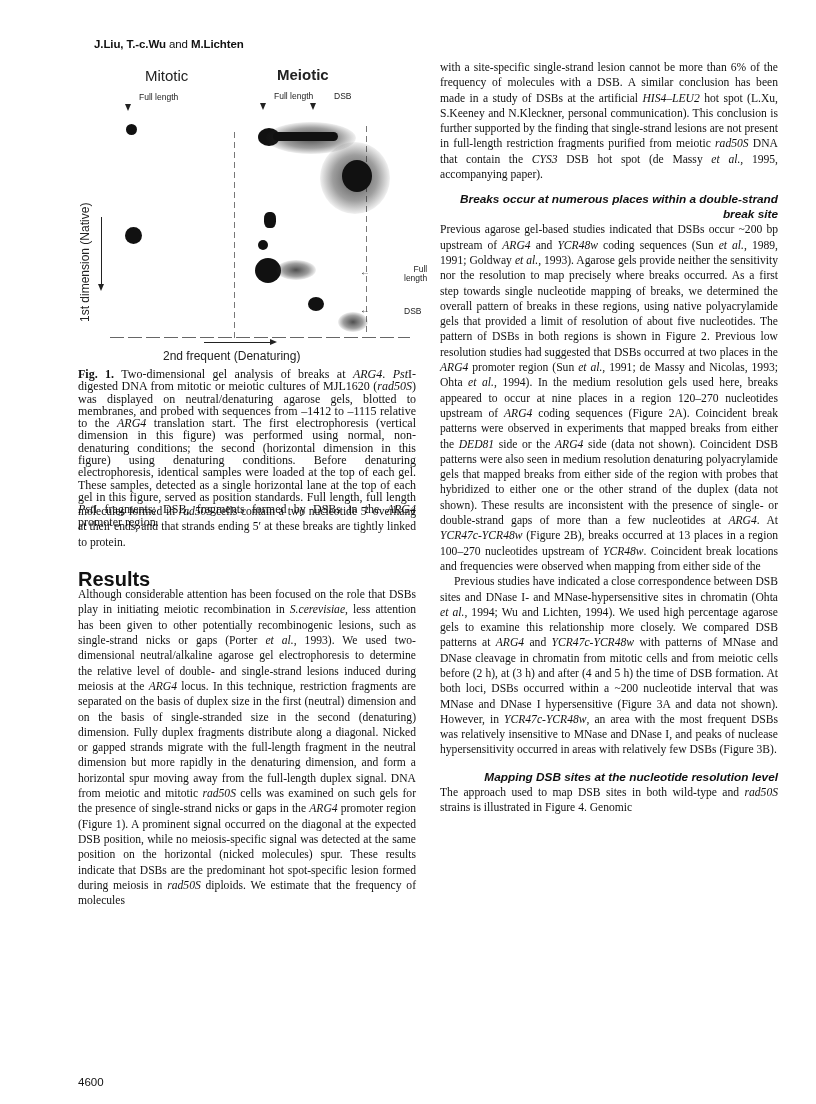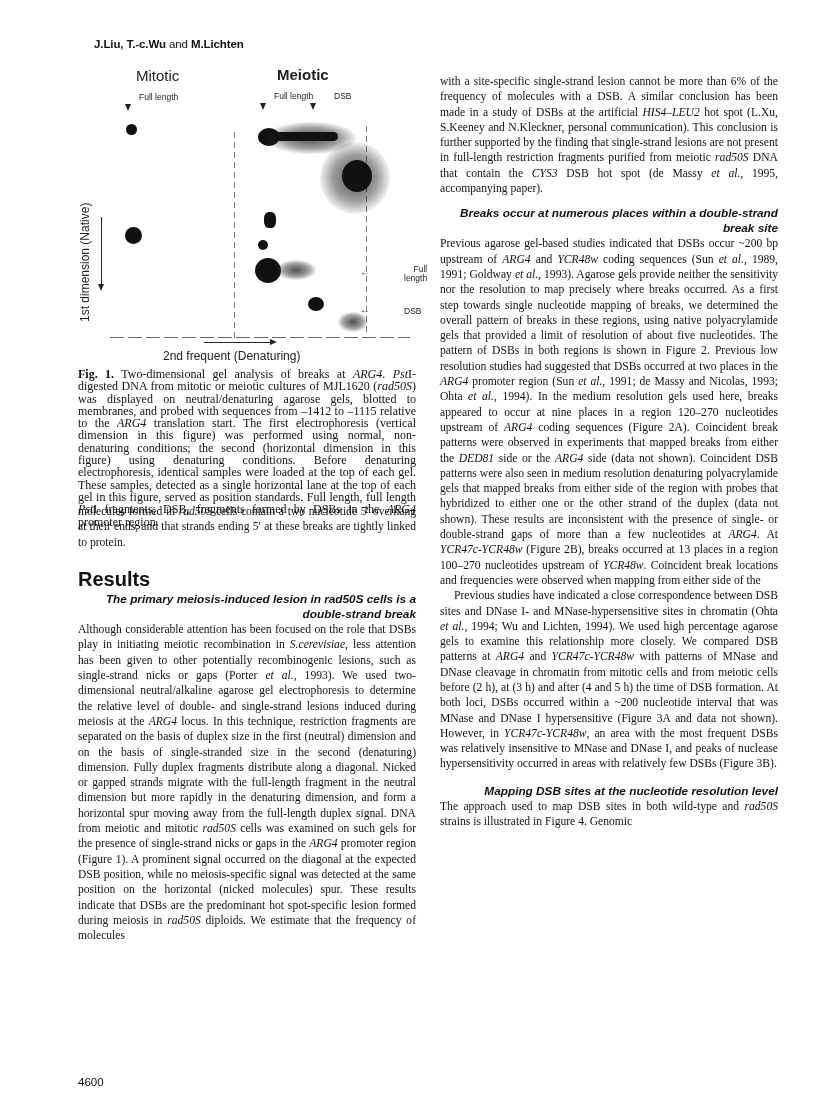--- a/index.html
+++ b/index.html
@@ -37,21 +37,21 @@
 </style>
 </head>
 <body>
 
 <div class="running-head sans">
   <b>J.Liu, T.-c.Wu</b><span> and </span><b>M.Lichten</b>
 </div>
 
 <div class="figure">
 
-  <div class="fig-label panel-title" style="left:66px; top:5px;">Mitotic</div>
+  <div class="fig-label panel-title" style="left:75px; top:5px;">Mitotic</div>
   <div class="fig-label panel-title" style="left:207px; top:4px;font-weight:bold;">Meiotic</div>
 
   <div class="fig-label small-lab" style="left:37px; top:30px;">Full length</div>
   <div class="arrow-down" style="left:55px; top:42px;"></div>
   <div class="fig-label small-lab" style="left:172px; top:29px;">Full length</div>
   <div class="arrow-down" style="left:190px; top:41px;"></div>
   <div class="fig-label small-lab" style="left:232px; top:29px;">DSB</div>
   <div class="arrow-down" style="left:240px; top:41px;"></div>
 
   <div class="spot" style="left:56px; top:62px; width:11px; height:11px;"></div>
@@ -90,25 +90,24 @@
   <div style="position:absolute; left:134px; top:280px; width:68px; height:1px; background:#222;"></div>
   <div style="position:absolute; left:200px; top:277px; width:0; height:0; border-top:3px solid transparent; border-bottom:3px solid transparent; border-left:7px solid #222;"></div>
   <div class="fig-label axis-lab" style="left:93px; top:287px; white-space:nowrap;">2nd frequent (Denaturing)</div>
 </div>
 
 <div class="caption"><b>Fig. 1.</b><span> Two-dimensional gel analysis of breaks at </span><i>ARG4</i><span>. </span><i>Pst</i><span>I-digested DNA from mitotic or meiotic cultures of MJL1620 (</span><i>rad50S</i><span>) was displayed on neutral/denaturing agarose gels, blotted to membranes, and probed with sequences from –1412 to –1115 relative to the </span><i>ARG4</i><span> translation start. The first electrophoresis (vertical dimension in this figure) was performed using normal, non-denaturing conditions; the second (horizontal dimension in this figure) using denaturing conditions. Before denaturing electrophoresis, identical samples were loaded at the top of each gel. These samples, detected as a single horizontal lane at the top of each gel in this figure, served as position standards. Full length, full length </span><i>Pst</i><span>I fragments; DSB, fragments formed by DSBs in the </span><i>ARG4</i><span> promoter region.</span></div>
 
 <div class="col left-col" style="top:504px;">
   <p><span>molecules formed in </span><i>rad50S</i><span> cells contain a two nucleotide 5′ overhang at their ends, and that strands ending 5′ at these breaks are tightly linked to protein.</span></p>
   <h2 class="section-head" style="margin-top:22px;">Results</h2>
-  <h3 class="subhead" style="margin-top:5px;">The primary meiosis-induced lesion in rad50S cells is a double-strand break</h3>
   <p><span>Although considerable attention has been focused on the role that DSBs play in initiating meiotic recombination in </span><i>S.cerevisiae</i><span>, less attention has been given to other potentially recombinogenic lesions, such as single-strand nicks or gaps (Porter </span><i>et al.</i><span>, 1993). We used two-dimensional neutral/alkaline agarose gel electrophoresis to determine the relative level of double- and single-strand lesions induced during meiosis at the </span><i>ARG4</i><span> locus. In this technique, restriction fragments are separated on the basis of duplex size in the first (neutral) dimension and on the basis of single-stranded size in the second (denaturing) dimension. Fully duplex fragments distribute along a diagonal. Nicked or gapped strands migrate with the full-length fragment in the neutral dimension but more rapidly in the denaturing dimension, and form a horizontal spur moving away from the full-length duplex signal. DNA from meiotic and mitotic </span><i>rad50S</i><span> cells was examined on such gels for the presence of single-strand nicks or gaps in the </span><i>ARG4</i><span> promoter region (Figure 1). A prominent signal occurred on the diagonal at the expected DSB position, while no meiosis-specific signal was detected at the same position on the horizontal (nicked molecules) spur. These results indicate that DSBs are the predominant hot spot-specific lesion formed during meiosis in </span><i>rad50S</i><span> diploids. We estimate that the frequency of molecules</span></p>
 </div>
 
-<div class="col right-col" style="top:74px;">
+<div class="col right-col" style="top:60px;">
   <p><span>with a site-specific single-strand lesion cannot be more than 6% of the frequency of molecules with a DSB. A similar conclusion has been made in a study of DSBs at the artificial </span><i>HIS4–LEU2</i><span> hot spot (L.Xu, S.Keeney and N.Kleckner, personal communication). This conclusion is further supported by the finding that single-strand lesions are not present in full-length restriction fragments purified from meiotic </span><i>rad50S</i><span> DNA that contain the </span><i>CYS3</i><span> DSB hot spot (de Massy </span><i>et al.</i><span>, 1995, accompanying paper).</span></p>
   <h3 class="subhead" style="margin-top:10px;">Breaks occur at numerous places within a double-strand break site</h3>
   <p><span>Previous agarose gel-based studies indicated that DSBs occur ~200 bp upstream of </span><i>ARG4</i><span> and </span><i>YCR48w</i><span> coding sequences (Sun </span><i>et al.</i><span>, 1989, 1991; Goldway </span><i>et al.</i><span>, 1993). Agarose gels provide neither the sensitivity nor the resolution to map precisely where breaks occurred. As a first step towards single nucleotide mapping of breaks, we determined the overall pattern of breaks in these regions, using native polyacrylamide gels that provided a limit of resolution of about five nucleotides. The pattern of DSBs in both regions is shown in Figure 2. Previous low resolution studies had suggested that DSBs occurred at two places in the </span><i>ARG4</i><span> promoter region (Sun </span><i>et al.</i><span>, 1991; de Massy and Nicolas, 1993; Ohta </span><i>et al.</i><span>, 1994). In the medium resolution gels used here, breaks appeared to occur at nine places in a region 120–270 nucleotides upstream of </span><i>ARG4</i><span> coding sequences (Figure 2A). Coincident break patterns were observed in experiments that mapped breaks from either the </span><i>DED81</i><span> side or the </span><i>ARG4</i><span> side (data not shown). Coincident DSB patterns were also seen in medium resolution denaturing polyacrylamide gels that mapped breaks from either side of the region with probes that hybridized to either one or the other strand of the duplex (data not shown). These results are inconsistent with the presence of single- or double-strand gaps of more than a few nucleotides at </span><i>ARG4</i><span>. At </span><i>YCR47c-YCR48w</i><span> (Figure 2B), breaks occurred at 13 places in a region 100–270 nucleotides upstream of </span><i>YCR48w</i><span>. Coincident break locations and frequencies were observed when mapping from either side of the </span></p>
   <p class="indent"><span>Previous studies have indicated a close correspondence between DSB sites and DNase I- and MNase-hypersensitive sites in chromatin (Ohta </span><i>et al.</i><span>, 1994; Wu and Lichten, 1994). We used high percentage agarose gels to examine this relationship more closely. We compared DSB patterns at </span><i>ARG4</i><span> and </span><i>YCR47c-YCR48w</i><span> with patterns of MNase and DNase cleavage in chromatin from mitotic cells and from meiotic cells before (2 h), at (3 h) and after (4 and 5 h) the time of DSB formation. At both loci, DSBs occurred within a ~200 nucleotide interval that was MNase and DNase I hypersensitive (Figure 3A and data not shown). However, in </span><i>YCR47c-YCR48w</i><span>, an area with the most frequent DSBs was relatively insensitive to MNase and DNase I, and peaks of nuclease hypersensitivity occurred in areas with relatively few DSBs (Figure 3B).</span></p>
   <h3 class="subhead" style="margin-top:12px;">Mapping DSB sites at the nucleotide resolution level</h3>
   <p><span>The approach used to map DSB sites in both wild-type and </span><i>rad50S</i><span> strains is illustrated in Figure 4. Genomic</span></p>
 </div>
 
 <div class="page-number">4600</div>
 

